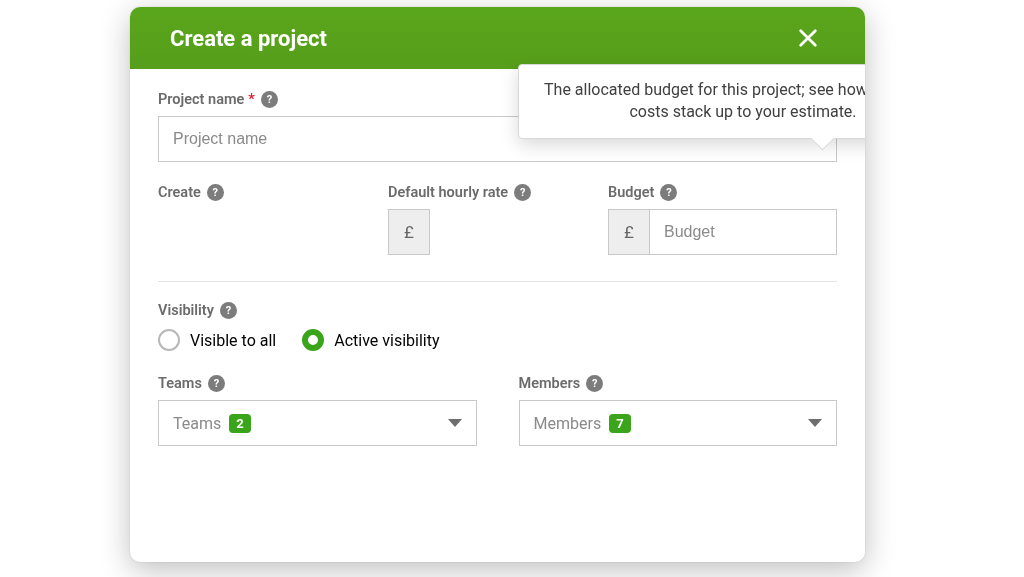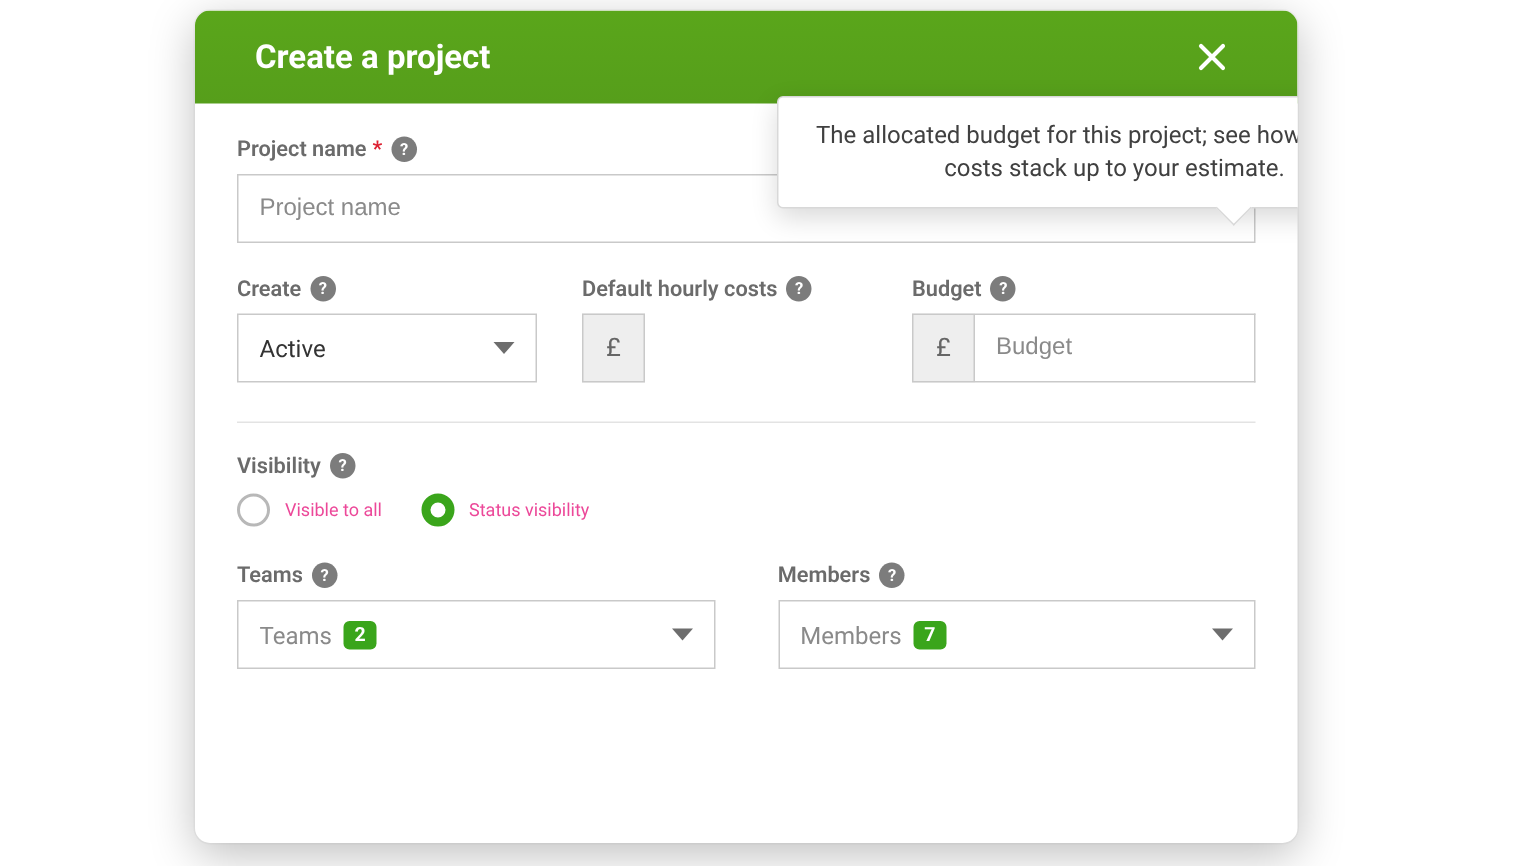--- a/index.html
+++ b/index.html
@@ -143,21 +143,21 @@
     border-radius: 50%;
   }
   .radio .dot.unchecked {
     border: 2px solid #b8b8b8;
     background: #fff;
   }
   .radio .dot.checked {
     border: 6px solid #3aa51b;
     background: #fff;
   }
-  .radio-label { font-size: 12px; color: #ec4899; }
+  .radio-label { font-size: 16px; color: #000000; }
 
   .row-2 {
     display: flex;
     gap: 42px;
     margin-top: 24px;
   }
   .row-2 > div { flex: 1; }
 
   .multi-select {
     display: flex; align-items: center; justify-content: space-between;
@@ -234,29 +234,25 @@
       </div>
       <input type="text" class="text-input" placeholder="Project name" style="">
     </div>
 
     <div class="row-3">
       <div class="col-status">
         <div class="field-label">
           <span>Create</span>
           <span class="help-icon">?</span>
         </div>
-        <div class="select-box">
-          <span class="value">Active</span>
-          <span class="caret"></span>
-        </div>
       </div>
 
       <div class="col-rate">
         <div class="field-label">
-          <span>Default hourly costs</span>
+          <span>Default hourly rate</span>
           <span class="help-icon">?</span>
         </div>
         <div class="input-group">
           <div class="input-addon">£</div>
         </div>
       </div>
 
       <div class="col-budget">
         <div class="field-label">
           <span>Budget</span>
@@ -276,21 +272,21 @@
         <span>Visibility</span>
         <span class="help-icon">?</span>
       </div>
       <div class="radio-row">
         <div class="radio">
           <span class="dot unchecked"></span>
           <span class="radio-label">Visible to all</span>
         </div>
         <div class="radio">
           <span class="dot checked"></span>
-          <span class="radio-label">Status visibility</span>
+          <span class="radio-label">Active visibility</span>
         </div>
       </div>
     </div>
 
     <div class="row-2">
       <div>
         <div class="field-label">
           <span>Teams</span>
           <span class="help-icon">?</span>
         </div>

